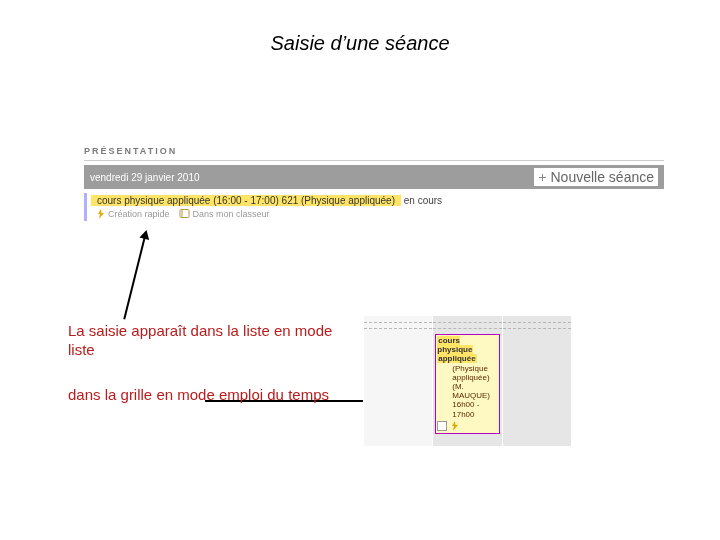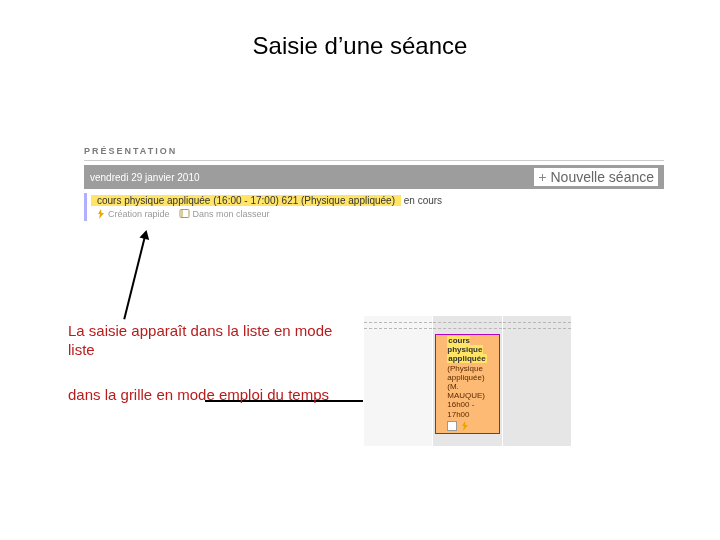--- a/index.html
+++ b/index.html
@@ -12,21 +12,22 @@
     color: #000;
     position: relative;
     overflow: hidden;
   }
   .slide-title {
     position: absolute;
     top: 32px;
     left: 0;
     width: 100%;
     text-align: center;
-    font-size: 24px;
+    font-size: 20px;
+    font-style: italic;
   }
 
   
   .list-panel {
     position: absolute;
     left: 84px;
     top: 146px;
     width: 580px;
     font-size: 10px;
     color: #555;
@@ -182,35 +183,35 @@
   .grid-col:last-child  { background: #fff; border-left:none; }
   .dashed-row {
     position:absolute;
     left:0; right:0;
     border-top: 1px dashed #b7b7b7;
   }
   .event-card {
     position: absolute;
     left: 2px; right: 2px;
     top: 18px;
-    background: #fdba74;
+    background: #fef9c3;
     color: #5a3a00;
     font-size: 8px;
     line-height: 1.15;
-    padding: 2px 3px 3px 12px;
+    padding: 2px 3px 3px 2px;
     box-shadow: 0 0 0 1px #b800b8 inset;
   }
   .event-card .title-hl {
     background: #ffe466;
     color: #333;
     display: inline;
     font-weight: bold;
     padding: 0 1px;
   }
-  .event-card .meta { color: #5c2b00; }
+  .event-card .meta { color: #5c2b00; margin-left: 15px; }
   .event-card .foot {
     display:flex; gap:4px; align-items:center;
     margin-top:2px;
   }
   .event-card .foot .sq {
     width:8px; height:8px; background:#fff; border:1px solid #999;
   }
 </style>
 </head>
 <body>

